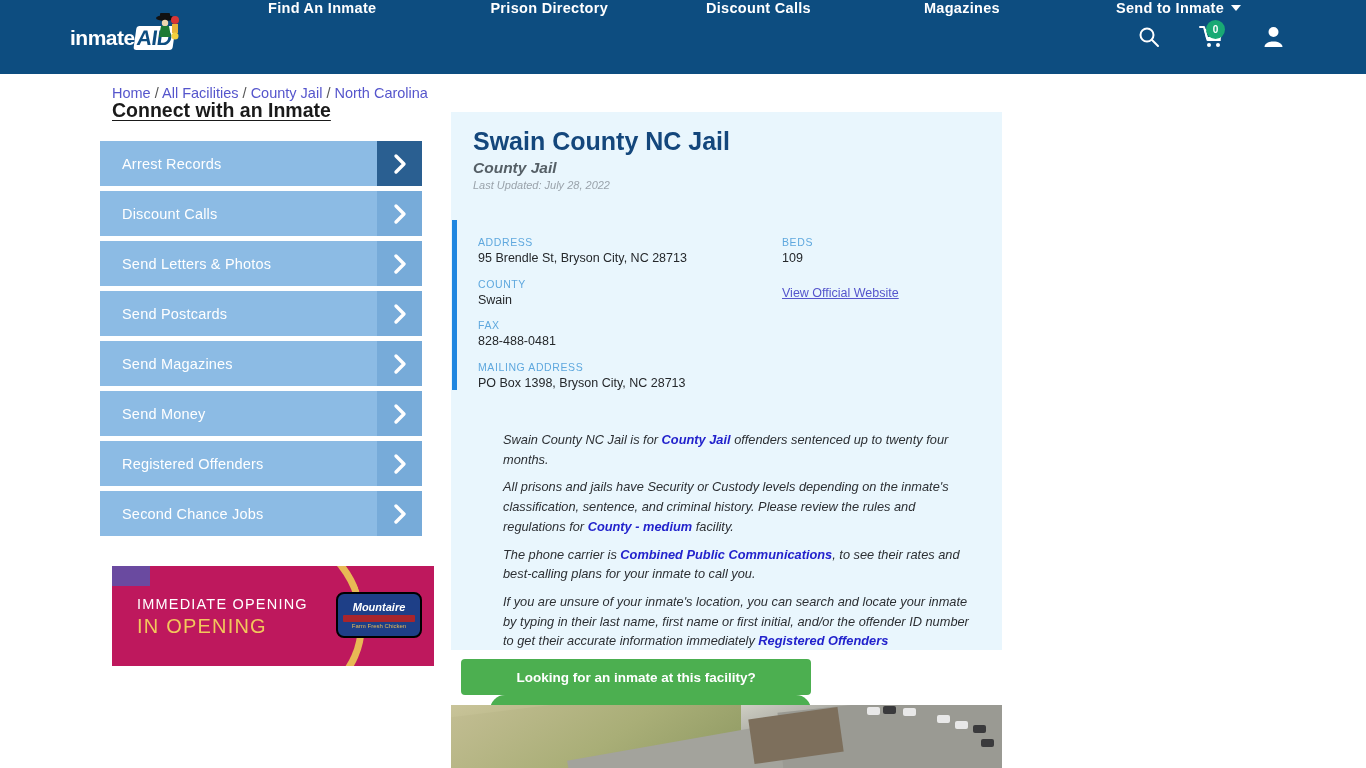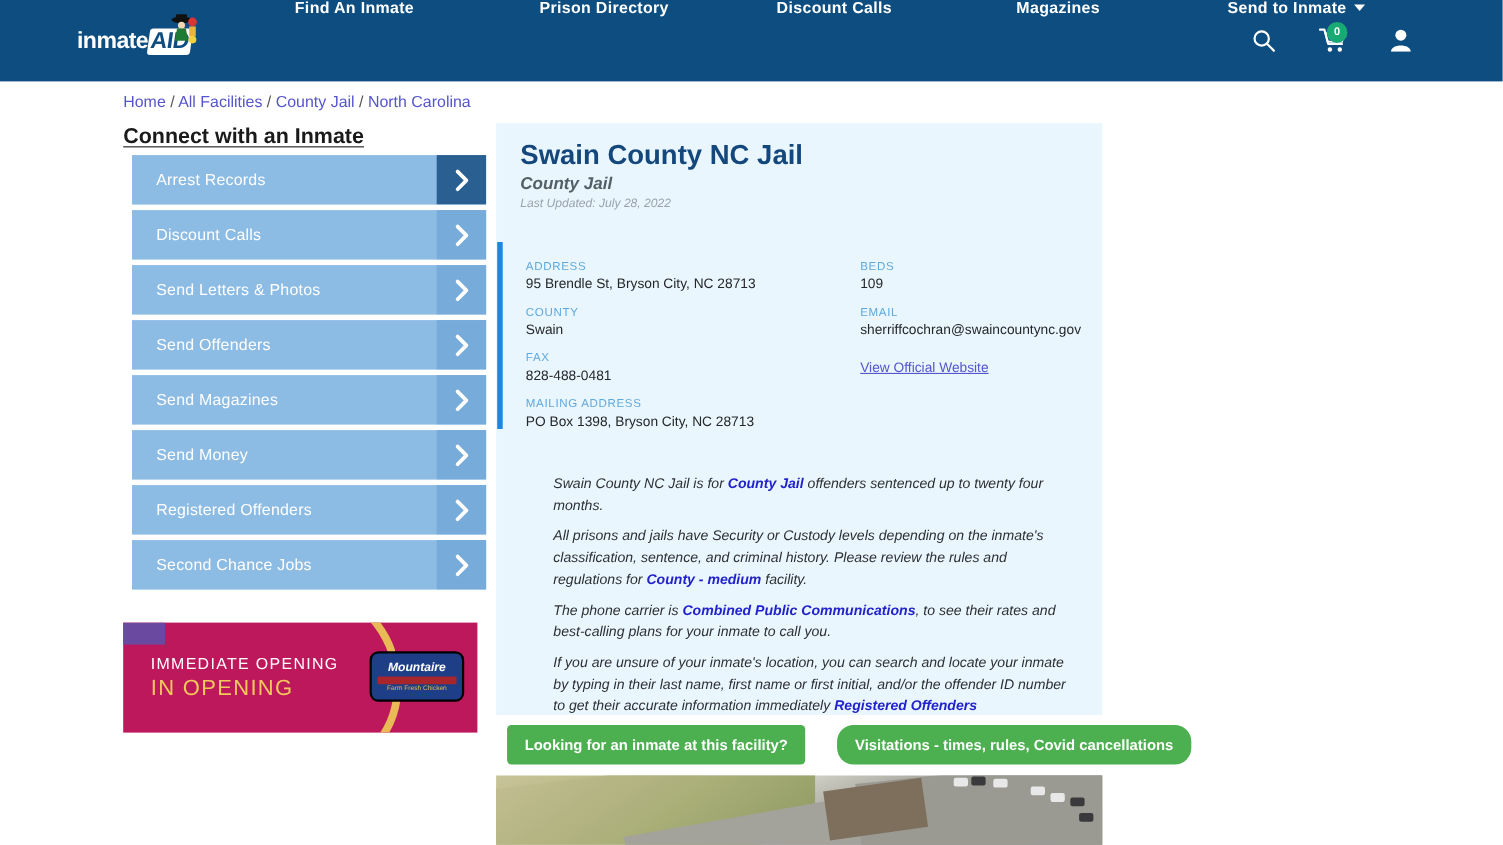--- a/index.html
+++ b/index.html
@@ -73,25 +73,25 @@
   .breadcrumb {
     position: absolute; left: 112px; top: 85px;
     font-size: 14.5px; color: #444444;
     white-space: nowrap;
   }
   .breadcrumb a { color: #5555cc; text-decoration: none; cursor: pointer; }
   .breadcrumb .sep { color: #555555; }
 
   
   .side-title {
-    position: absolute; left: 112px; top: 113px;
+    position: absolute; left: 112px; top: 99px;
     font-size: 19.5px; font-weight: bold; color: #1a1a1a;
     text-decoration: underline; text-underline-offset: 3px;
   }
-  .side-btns { position: absolute; left: 120px; top: 141px; width: 322px; }
+  .side-btns { position: absolute; left: 100px; top: 141px; width: 322px; }
   .side-btn {
     position: relative; width: 322px; height: 45px;
     background: #8cbbe4; margin-bottom: 5px;
     display: flex; align-items: center; cursor: pointer;
     overflow: hidden;
   }
   .side-btn .lbl {
     padding-left: 22px; font-size: 14.5px; color: #ffffff;
     letter-spacing: .2px;
   }
@@ -188,21 +188,21 @@
   .body-text { position: absolute; left: 22px; top: 318px; width: 503px; }
   .body-text p {
     font-size: 12.8px; font-style: italic; color: #2c2f33;
     line-height: 19.7px; margin-bottom: 8px; margin-left: 30px;
   }
   .body-text a {
     color: #2222cc; font-weight: bold; text-decoration: none; cursor: pointer;
   }
 
   
-  .gbtns { position: absolute; left: 461px; top: 659px; display: flex; }
+  .gbtns { position: absolute; left: 461px; top: 659px; display: flex; flex-direction: column; }
   .gbtn {
     background: #4caf50; color: #ffffff;
     font-size: 13.5px; font-weight: bold;
     border: none; border-radius: 4px;
     height: 36px; padding: 0 16px;
     cursor: pointer; white-space: nowrap;
     font-family: "Liberation Sans", sans-serif;
   }
   .gbtn.second { margin-left: 29px; border-radius: 15px; }
 
@@ -306,21 +306,21 @@
   </div>
   <div class="side-btn">
     <span class="lbl">Send Letters &amp; Photos</span>
     <span class="arrow-box">
       <svg class="chev" viewBox="0 0 14 22">
           <polyline points="3,3 11,11 3,19" fill="none" stroke="#ffffff" stroke-width="3.4" stroke-linecap="round" stroke-linejoin="round"></polyline>
         </svg>
     </span>
   </div>
   <div class="side-btn">
-    <span class="lbl">Send Offenders</span>
+    <span class="lbl">Send Postcards</span>
     <span class="arrow-box">
       <svg class="chev" viewBox="0 0 14 22">
           <polyline points="3,3 11,11 3,19" fill="none" stroke="#ffffff" stroke-width="3.4" stroke-linecap="round" stroke-linejoin="round"></polyline>
         </svg>
     </span>
   </div>
   <div class="side-btn">
     <span class="lbl">Send Magazines</span>
     <span class="arrow-box">
       <svg class="chev" viewBox="0 0 14 22">
@@ -391,24 +391,20 @@
         <div class="info-label">MAILING ADDRESS</div>
         <div class="info-value">PO Box 1398, Bryson City, NC 28713</div>
       </div>
     </div>
 
     <div class="info-col right">
       <div class="info-item">
         <div class="info-label">BEDS</div>
         <div class="info-value">109</div>
       </div>
-      <div class="info-item">
-        <div class="info-label">EMAIL</div>
-        <div class="info-value">sherriffcochran@swaincountync.gov</div>
-      </div>
       <a class="info-link">View Official Website</a>
     </div>
   </div>
 
   <div class="body-text">
     <p><span>Swain County NC Jail is for </span><a>County Jail</a><span> offenders sentenced up to twenty four months.</span></p>
     <p><span>All prisons and jails have Security or Custody levels depending on the inmate's classification, sentence, and criminal history. Please review the rules and regulations for </span><a>County - medium</a><span> facility.</span></p>
     <p><span>The phone carrier is </span><a>Combined Public Communications</a><span>, to see their rates and best-calling plans for your inmate to call you.</span></p>
     <p><span>If you are unsure of your inmate's location, you can search and locate your inmate by typing in their last name, first name or first initial, and/or the offender ID number to get their accurate information immediately </span><a>Registered Offenders</a><span></span></p>
   </div>

